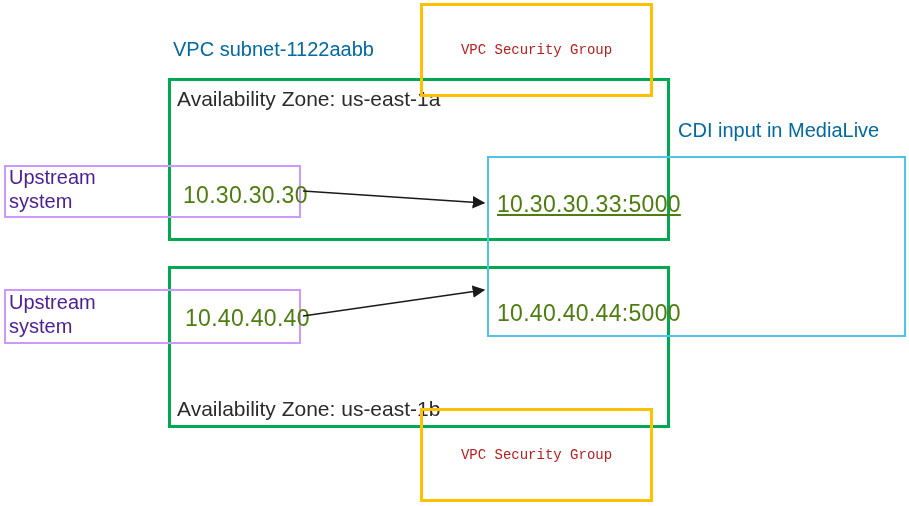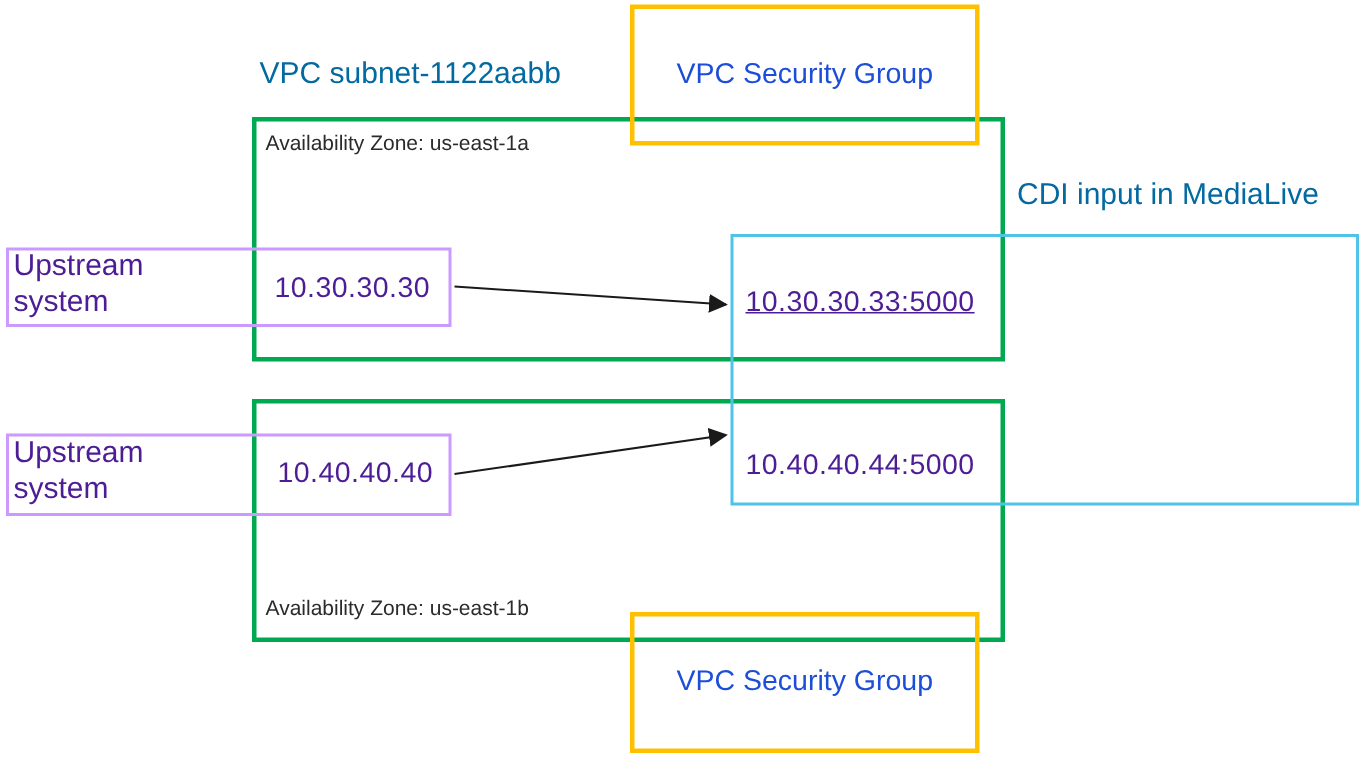--- a/index.html
+++ b/index.html
@@ -21,38 +21,39 @@
     background: transparent;
     box-sizing: border-box;
   }
   .subnet-box  { border: 3px solid var(--subnet-border, #00A94F); }
   .sg-box      { border: 3px solid var(--sg-border, #FFC000); }
   .cdi-box     { border: 2px solid var(--cdi-border, #4FC3E8); }
   .upstream-box{ border: 2px solid var(--upstream-border, #CC99FF); }
 
   .label { position: absolute; white-space: nowrap; }
   .title-lg   { font-size: 20px; color: #0369a1; }
-  .az-label   { font-size: 14px; color: #2b2b2b; }
-  .ip-label   { font-size: 19px; color: #4c1d95; letter-spacing: 0.3px; }
+  .az-label   { font-size: 21px; color: #2b2b2b; }
+  .ip-label   { font-size: 23px; color: #4d7c0f; letter-spacing: 0.3px; }
   .upstream-label {
     font-size: 20px;
     color: #4c1d95;
     white-space: normal;
     width: 118px;
     line-height: 1.18;
   }
   .sg-label {
     position: absolute;
     inset: 0;
     display: flex;
     align-items: center;
     justify-content: center;
-    font-size: 19px;
-    color: #1d4ed8;
+    font-size: 14px;
+    color: #b91c1c;
     white-space: nowrap;
+    font-family: Liberation Mono, monospace;
   }
   svg.arrows {
     position: absolute;
     left: 0; top: 0;
     width: 909px; height: 506px;
     pointer-events: none;
   }
 </style>
 </head>
 <body>

